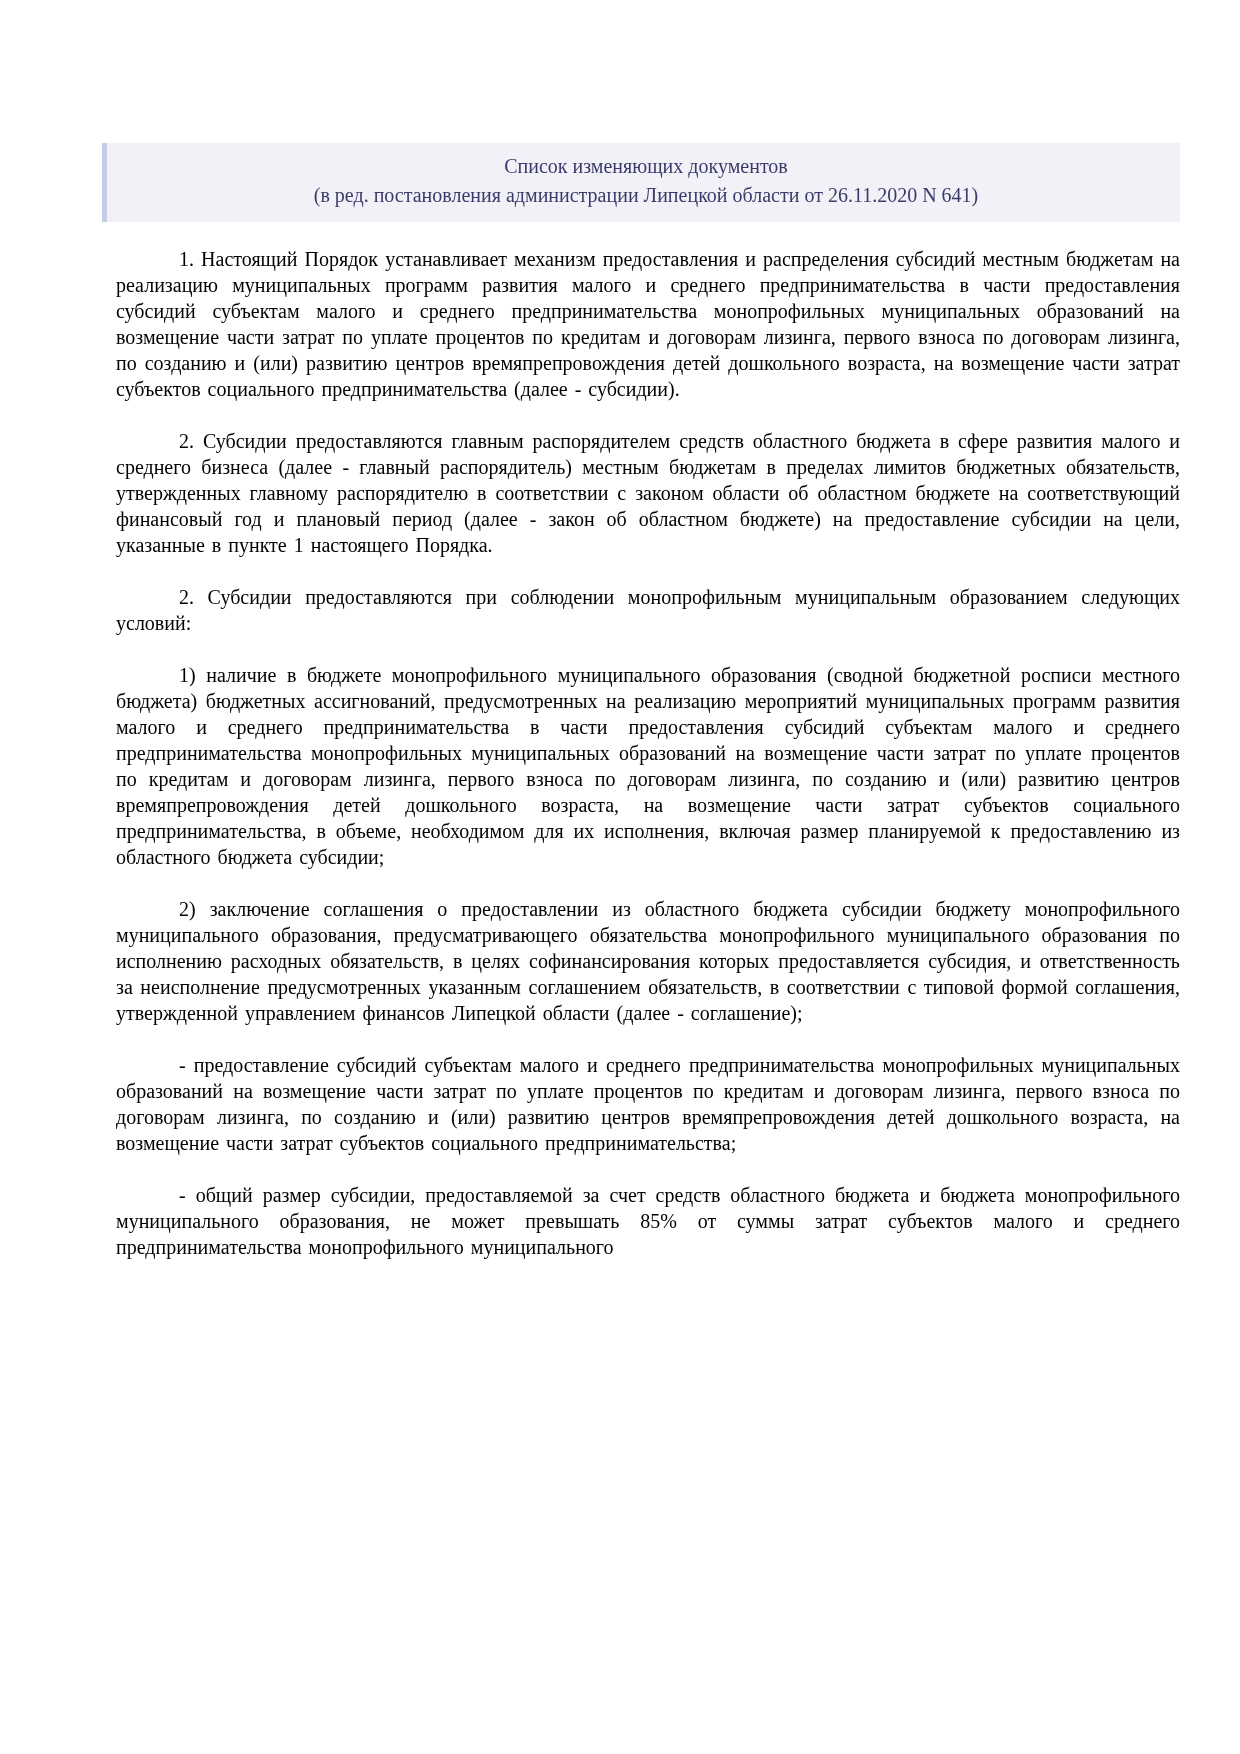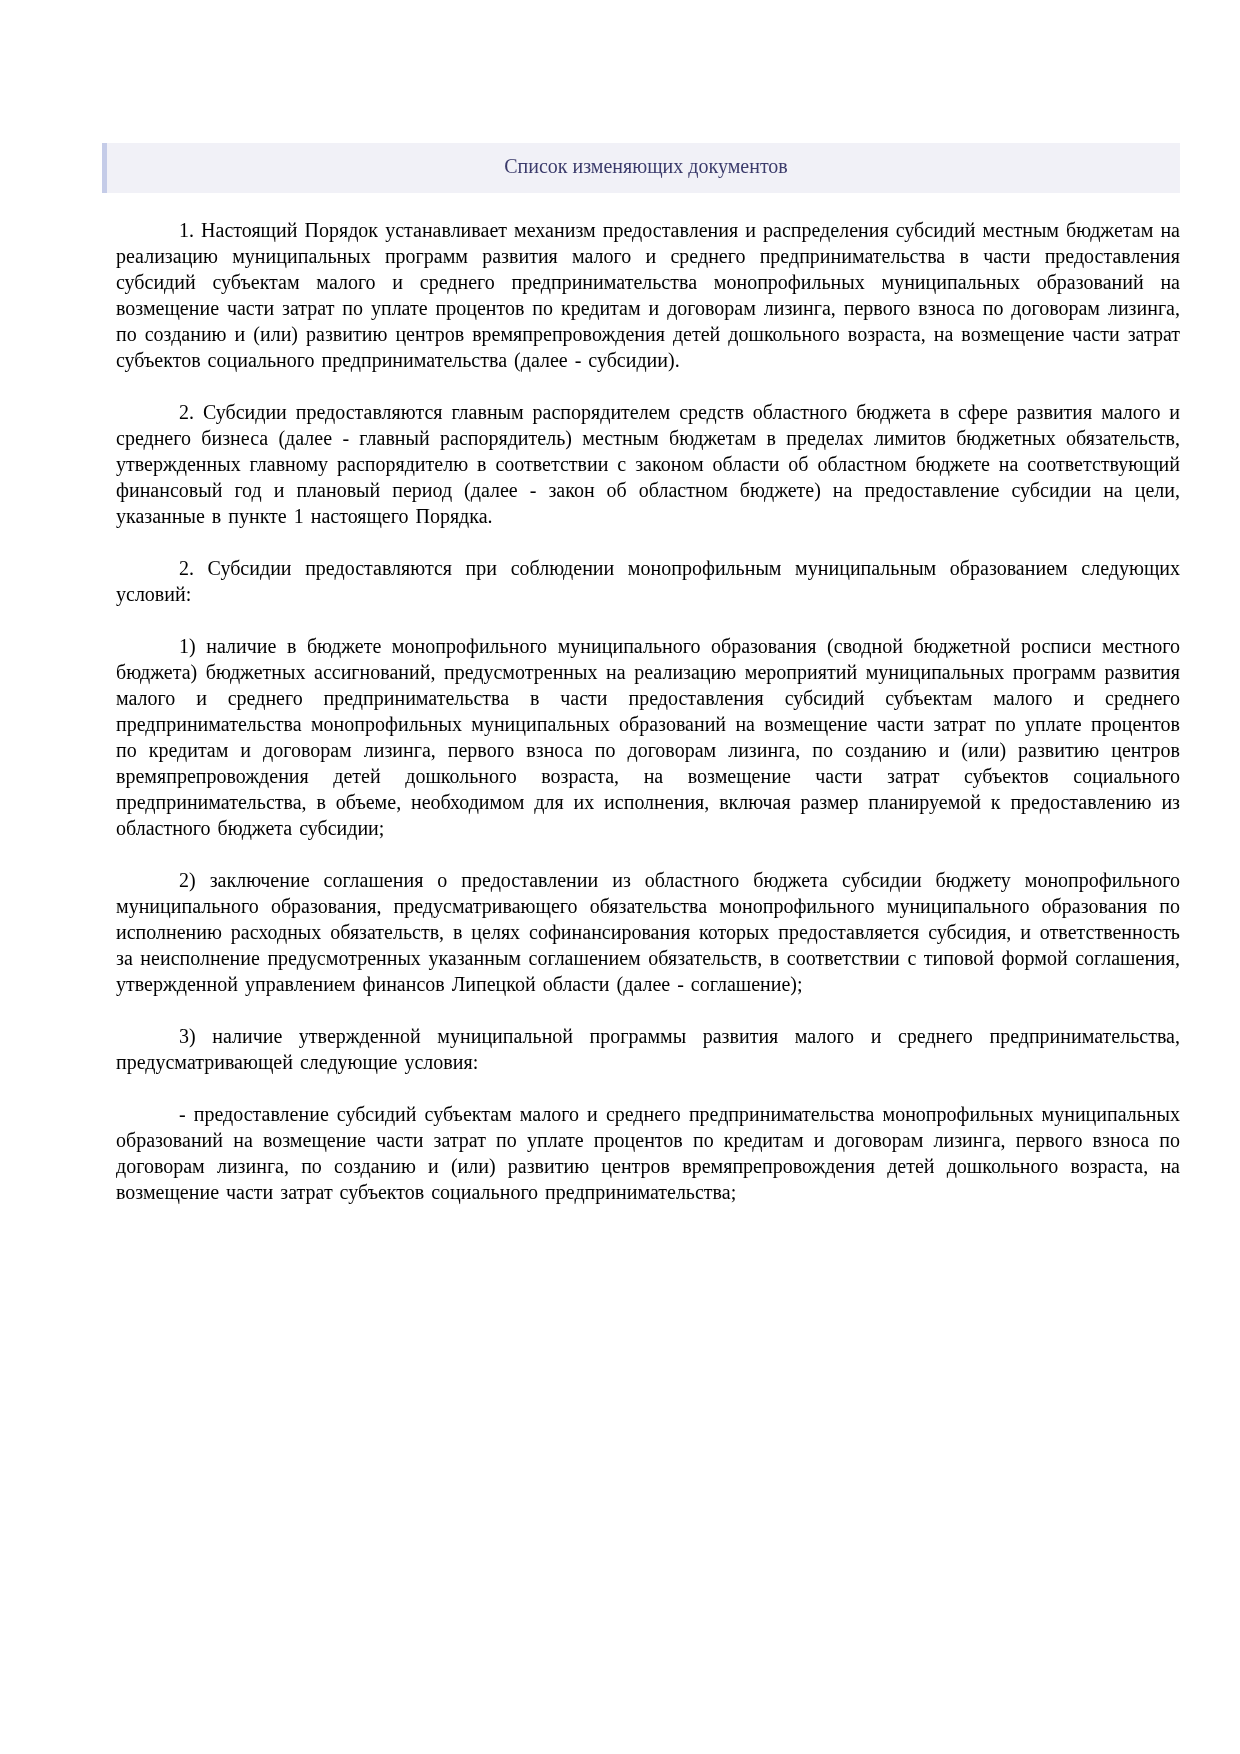--- a/index.html
+++ b/index.html
@@ -41,25 +41,26 @@
     word-spacing: 2px;
   }
 </style>
 </head>
 <body>
 
 <div class="page">
 
   <div class="amendments-box">
     <div class="line">Список изменяющих документов</div>
+    <div class="line">(в ред. постановления администрации Липецкой области от 26.11.2020 N 641)</div>
   </div>
 
   <div class="doc-body">
     <p>1. Настоящий Порядок устанавливает механизм предоставления и распределения субсидий местным бюджетам на реализацию муниципальных программ развития малого и среднего предпринимательства в части предоставления субсидий субъектам малого и среднего предпринимательства монопрофильных муниципальных образований на возмещение части затрат по уплате процентов по кредитам и договорам лизинга, первого взноса по договорам лизинга, по созданию и (или) развитию центров времяпрепровождения детей дошкольного возраста, на возмещение части затрат субъектов социального предпринимательства (далее - субсидии).</p>
     <p>2. Субсидии предоставляются главным распорядителем средств областного бюджета в сфере развития малого и среднего бизнеса (далее - главный распорядитель) местным бюджетам в пределах лимитов бюджетных обязательств, утвержденных главному распорядителю в соответствии с законом области об областном бюджете на соответствующий финансовый год и плановый период (далее - закон об областном бюджете) на предоставление субсидии на цели, указанные в пункте 1 настоящего Порядка.</p>
     <p>2. Субсидии предоставляются при соблюдении монопрофильным муниципальным образованием следующих условий:</p>
     <p>1) наличие в бюджете монопрофильного муниципального образования (сводной бюджетной росписи местного бюджета) бюджетных ассигнований, предусмотренных на реализацию мероприятий муниципальных программ развития малого и среднего предпринимательства в части предоставления субсидий субъектам малого и среднего предпринимательства монопрофильных муниципальных образований на возмещение части затрат по уплате процентов по кредитам и договорам лизинга, первого взноса по договорам лизинга, по созданию и (или) развитию центров времяпрепровождения детей дошкольного возраста, на возмещение части затрат субъектов социального предпринимательства, в объеме, необходимом для их исполнения, включая размер планируемой к предоставлению из областного бюджета субсидии;</p>
     <p>2) заключение соглашения о предоставлении из областного бюджета субсидии бюджету монопрофильного муниципального образования, предусматривающего обязательства монопрофильного муниципального образования по исполнению расходных обязательств, в целях софинансирования которых предоставляется субсидия, и ответственность за неисполнение предусмотренных указанным соглашением обязательств, в соответствии с типовой формой соглашения, утвержденной управлением финансов Липецкой области (далее - соглашение);</p>
-    <p>3) наличие утвержденной муниципальной программы развития малого и среднего предпринимательства, предусматривающей следующие условия:</p>
     <p>- предоставление субсидий субъектам малого и среднего предпринимательства монопрофильных муниципальных образований на возмещение части затрат по уплате процентов по кредитам и договорам лизинга, первого взноса по договорам лизинга, по созданию и (или) развитию центров времяпрепровождения детей дошкольного возраста, на возмещение части затрат субъектов социального предпринимательства;</p>
+    <p>- общий размер субсидии, предоставляемой за счет средств областного бюджета и бюджета монопрофильного муниципального образования, не может превышать 85% от суммы затрат субъектов малого и среднего предпринимательства монопрофильного муниципального</p>
   </div>
 
 </div>
 
 </body></html>

